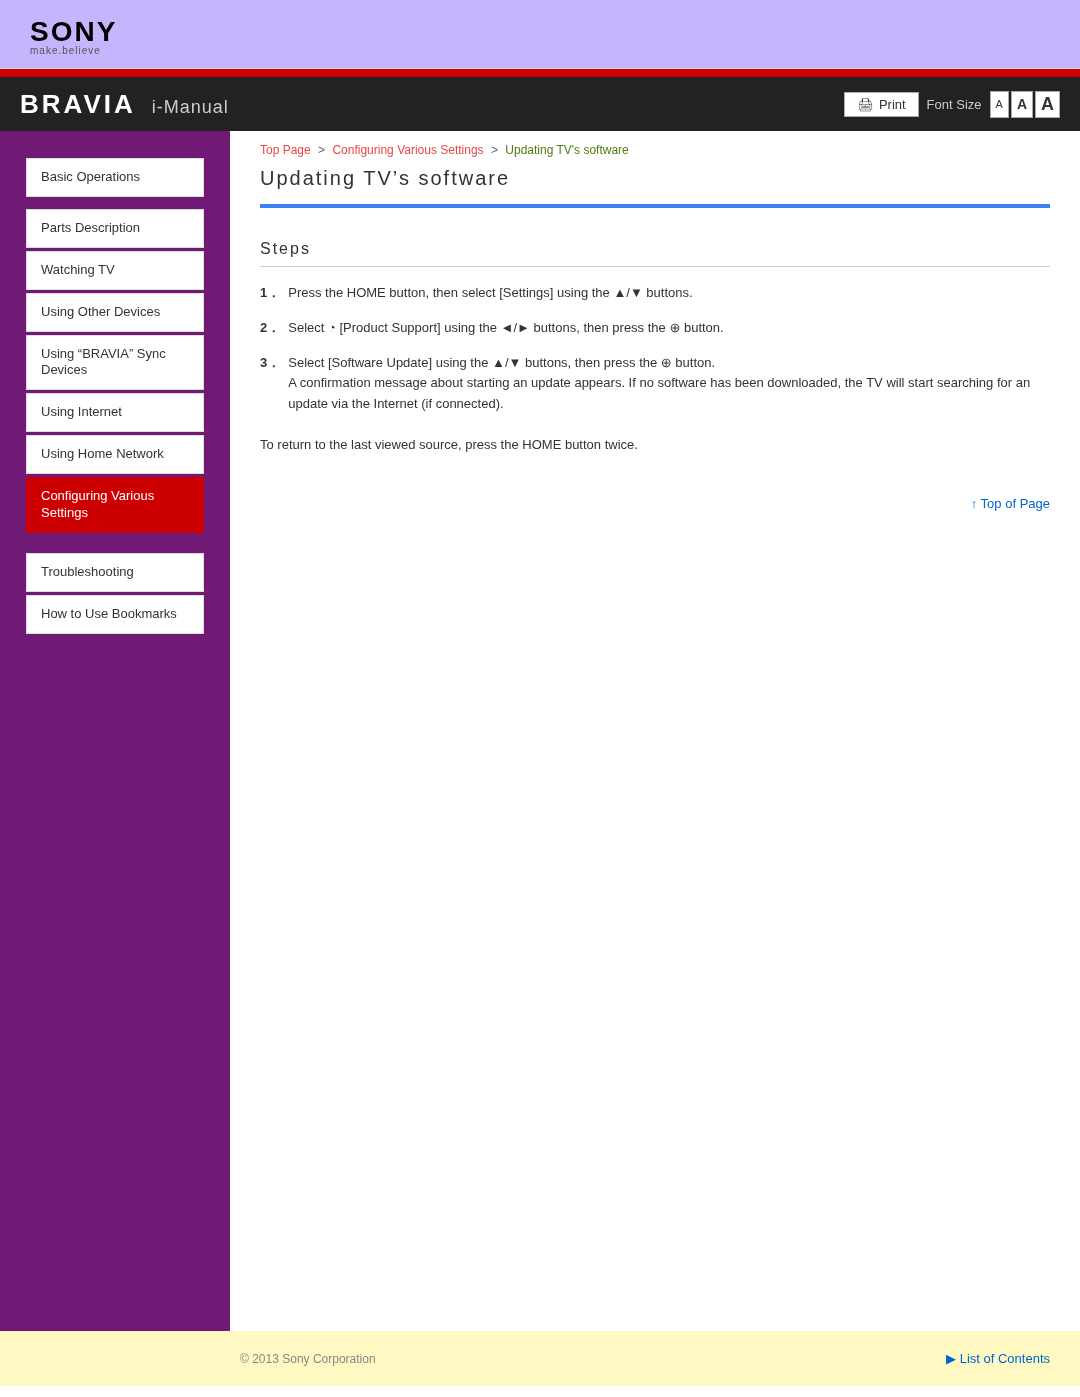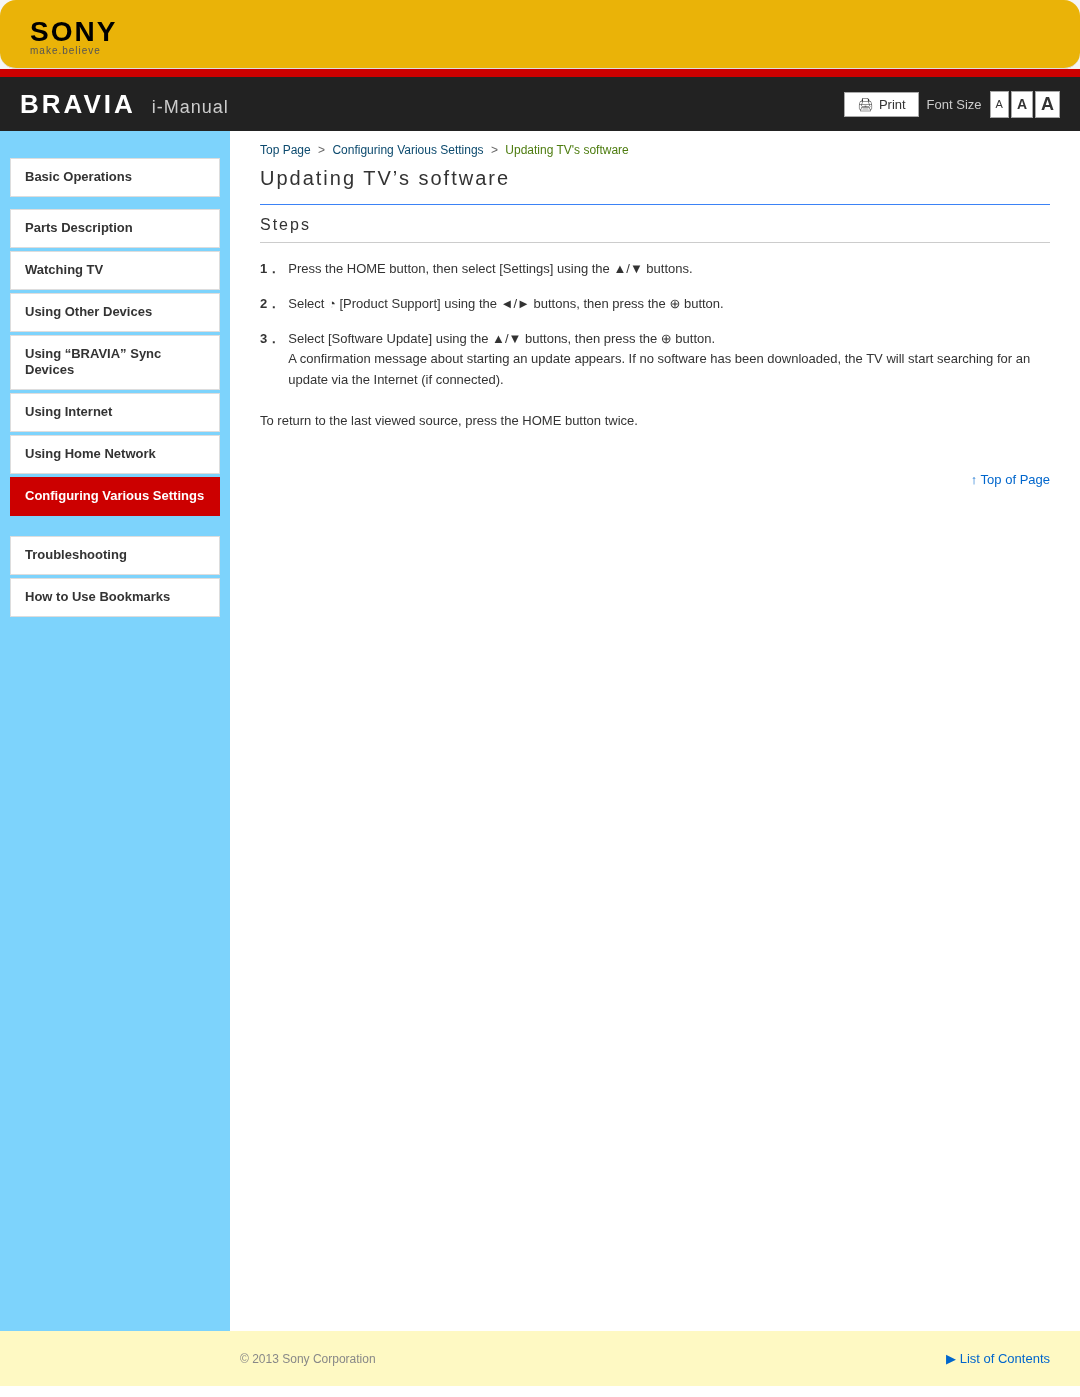--- a/index.html
+++ b/index.html
@@ -7,24 +7,23 @@
       width: 1080px;
       min-height: 1397px;
       background: #f5f5f5;
       font-family: Arial, sans-serif;
       font-size: 14px;
       color: #333;
     }
 
     
     .sony-header {
-      background: #eab308;
+      background: #c4b5fd;
       padding: 18px 30px 12px 30px;
       border-bottom: 1px solid #ddd;
-      border-radius: 16px;
     }
     .sony-logo {
       display: flex;
       flex-direction: column;
       line-height: 1;
     }
     .sony-logo .sony-text {
       font-size: 28px;
       font-weight: 900;
       letter-spacing: 2px;
@@ -112,23 +111,22 @@
     .main-layout {
       display: flex;
       background: #f5f5f5;
       min-height: 1200px;
     }
 
     
     .sidebar {
       width: 230px;
       min-width: 230px;
-      padding: 10px 0;
-      background: #7dd3fc;
-      font-weight: bold;
+      padding: 10px 16px;
+      background: #701a75;
     }
     .sidebar-item {
       background: #fff;
       border: 1px solid #ddd;
       margin: 3px 10px;
       padding: 10px 14px;
       font-size: 13px;
       cursor: pointer;
       color: #333;
       line-height: 1.3;
@@ -149,41 +147,41 @@
       background: #fff;
     }
 
     
     .breadcrumb {
       padding: 12px 0 10px 0;
       font-size: 12px;
       color: #0066cc;
     }
     .breadcrumb a {
-      color: #0c4a6e;
+      color: #ef4444;
       text-decoration: none;
     }
     .breadcrumb .sep {
       color: #666;
       margin: 0 4px;
     }
     .breadcrumb .current {
       color: #4d7c0f;
       margin-top: 27px;
     }
 
     
     .page-title {
       font-size: 20px;
       font-weight: normal;
       color: #333;
       letter-spacing: 2px;
-      border-bottom: 1px solid #3b82f6;
+      border-bottom: 4px solid #3b82f6;
       padding-bottom: 14px;
-      margin-bottom: 11px;
+      margin-bottom: 32px;
     }
 
     
     .steps-heading {
       font-size: 16px;
       font-weight: normal;
       letter-spacing: 2px;
       border-bottom: 1px solid #ccc;
       padding-bottom: 8px;
       margin-bottom: 16px;

